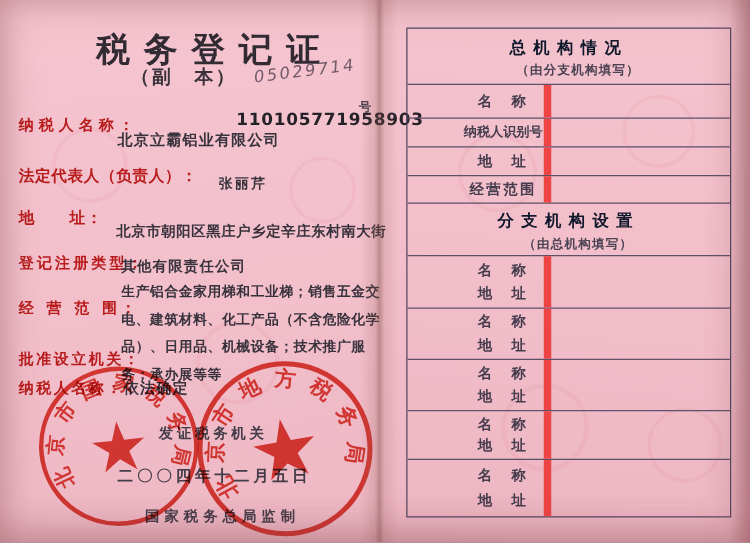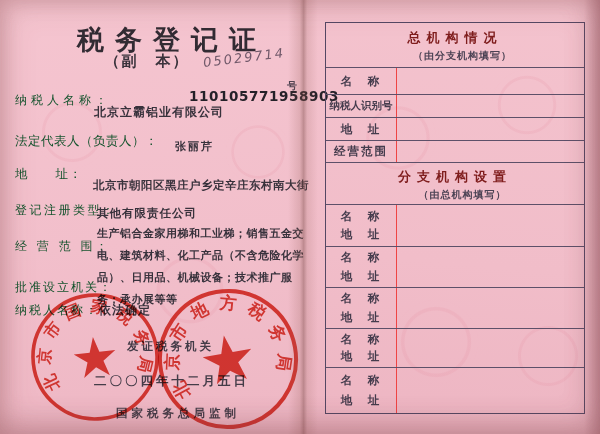--- a/index.html
+++ b/index.html
@@ -44,21 +44,21 @@
   .handwritten{
     left:203px;top:50px;font-size:13px;font-style:italic;letter-spacing:2px;
     color:#71596a;transform:rotate(-7deg);
   }
   .serial-prefix{
     left:108px;top:84px;font-size:11px;font-weight:bold;letter-spacing:7px;color:#4a4150;
     text-decoration:line-through;text-decoration-color:rgba(74,65,80,.55);
   }
   .serial-number{left:189px;top:88px;font-size:13.5px;font-weight:bold;letter-spacing:.6px;color:#242128;}
   .serial-suffix{left:287px;top:79px;font-size:10px;font-weight:bold;color:#4a4150;}
-  .lbl{font-weight:normal;color:#14532d;}
+  .lbl{font-weight:bold;color:#b91c1c;}
   .val{color:#38323c;font-weight:bold;}
   .f-name-l{left:15px;top:92px;font-size:12px;letter-spacing:4px;}
   .f-name-v{left:94px;top:104px;font-size:12px;letter-spacing:1px;}
   .f-legal-l{left:15px;top:133px;font-size:12.5px;letter-spacing:.5px;}
   .f-legal-v{left:136px;top:139px;font-size:11px;letter-spacing:2px;margin-left:39px;}
   .f-addr-l{left:15px;top:166px;font-size:12.5px;letter-spacing:1px;}
   .f-addr-v{left:93px;top:178px;font-size:11.5px;letter-spacing:.5px;}
   .f-reg-l{left:15px;top:202px;font-size:12px;letter-spacing:2.5px;}
   .f-reg-v{left:97px;top:206px;font-size:11.5px;letter-spacing:1px;}
   .f-scope-l{left:15px;top:238px;font-size:12px;letter-spacing:3px;}
@@ -74,26 +74,26 @@
   .stamp-left{left:25px;top:287px;transform:rotate(-6deg);}
   .stamp-right{left:152px;top:283px;transform:rotate(-10deg);}
   
   .table{
     position:absolute;left:325px;top:22px;width:260px;height:392px;z-index:2;
     border:1.5px solid #544763;box-sizing:border-box;display:flex;flex-direction:column;
   }
   .trow{display:flex;border-bottom:1px solid #5d5069;box-sizing:border-box;}
   .trow:last-child{border-bottom:none;flex:1;}
   .theader{flex-direction:column;align-items:center;justify-content:center;}
-  .th-title{font-size:13px;font-weight:bold;letter-spacing:6px;color:#7f1d1d;margin-top:2px;}
+  .th-title{font-size:13px;font-weight:bold;letter-spacing:6px;color:#0f172a;margin-top:2px;}
   .th-sub{font-size:10px;font-weight:bold;letter-spacing:1px;color:#4b4254;margin-top:2px;margin-left:15px;}
   .tlabel{
-    width:71px;border-right:1px solid #ef4444;box-sizing:border-box;
+    width:71px;border-right:6px solid #ef4444;box-sizing:border-box;
     display:flex;align-items:center;justify-content:center;
-    font-size:11.5px;font-weight:bold;letter-spacing:2px;color:#453c4d;
+    font-size:11.5px;font-weight:bold;letter-spacing:2px;color:#453c4d;margin-left:44px;
   }
   .tlabel.tight{font-size:10.5px;letter-spacing:0;}
   .tvalue{flex:1;}
   .pair .tlabel{flex-direction:column;justify-content:space-evenly;align-items:center;}
   .h46{height:45px;} .h28{height:27px;} .h23{height:23px;} .h24{height:23px;} .h22{height:22px;}
   .h43{height:42px;} .hp1{height:42px;} .hp2{height:41px;} .hp3{height:41px;} .hp4{height:39px;}
 </style>
 </head>
 <body>
 

